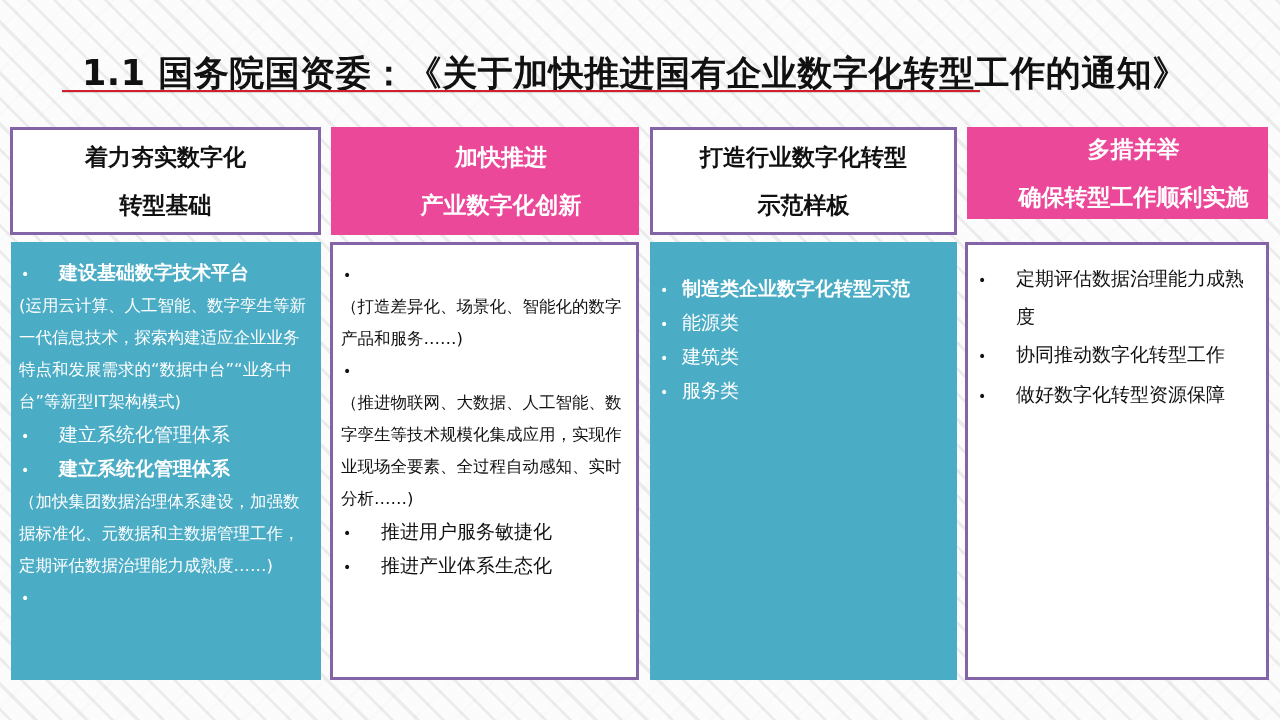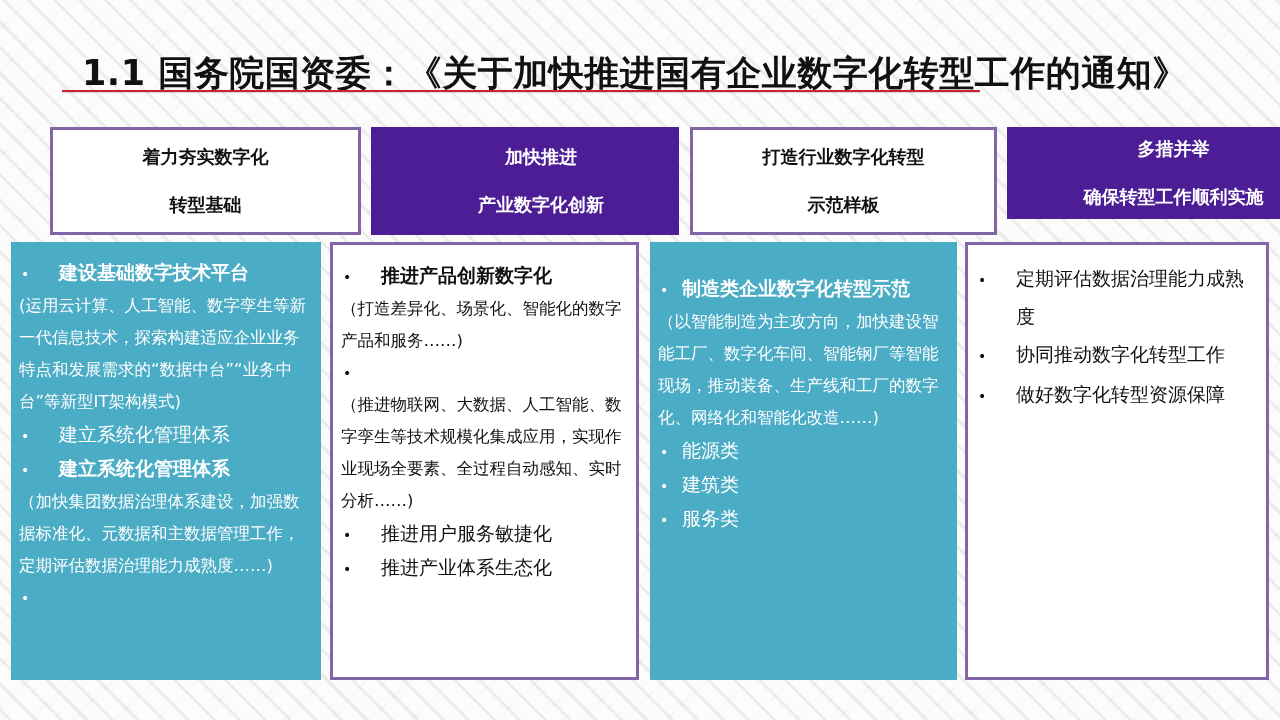--- a/index.html
+++ b/index.html
@@ -21,24 +21,24 @@
     position: absolute; left: 62px; top: 90px; width: 918px; height: 2px;
     background: #d0202b;
     box-shadow: 0 1px 1px rgba(0,0,0,0.15);
   }
   .box {
     position: absolute;
     display: flex; flex-direction: column;
   }
   .head {
     justify-content: center; align-items: center; 
-    font-weight: bold; font-size: 18px; line-height: 48px; margin-left: 40px;
+    font-weight: bold; font-size: 23px; line-height: 48px;
   }
   .head.white { background: #ffffff; border: 3px solid #8364a6; color: #111; }
-  .head.teal  { background: #4c1d95; color: #ffffff; padding-left: 32px; }
+  .head.teal  { background: #ec4899; color: #ffffff; padding-left: 32px; }
   .body { padding: 14px 8px 10px 8px; font-size: 17.5px; line-height: 32px; }
   .body.teal  { background: #4aacc5; color: #ffffff; }
   .body.white { background: #ffffff; border: 3px solid #8364a6; color: #111; }
   .item { display: flex; align-items: baseline; }
   .bullet { width: 40px; flex: none; padding-left: 2px; font-size: 14px; }
   .item.bold .label { font-weight: bold; font-size: 19px; }
   .item .label { font-size: 19px; }
   .note { font-size: 16.5px; line-height: 32px; }
   .c3 .bullet { width: 24px; }
 </style>
@@ -72,21 +72,20 @@
   </div>
 </div>
 
 <div class="box head teal" style="left:331px;top:127px;width:308px;height:108px;">
   <div>加快推进</div>
   <div>产业数字化创新</div>
 </div>
 <div class="box body white" style="left:330px;top:242px;width:309px;height:438px;">
   <div class="item bold">
     <span class="bullet">•</span>
-    <span class="label">推进产品创新数字化</span>
   </div>
   <div class="note">（打造差异化、场景化、智能化的数字产品和服务……)</div>
   <div class="item bold">
     <span class="bullet">•</span>
   </div>
   <div class="note">（推进物联网、大数据、人工智能、数字孪生等技术规模化集成应用，实现作业现场全要素、全过程自动感知、实时分析……)</div>
   <div class="item">
     <span class="bullet">•</span>
     <span class="label">推进用户服务敏捷化</span>
   </div>
@@ -98,21 +97,20 @@
 
 <div class="box head white" style="left:650px;top:127px;width:307px;height:108px;">
   <div>打造行业数字化转型</div>
   <div>示范样板</div>
 </div>
 <div class="box body teal c3" style="left:650px;top:242px;width:307px;height:438px;padding-top:30px;">
   <div class="item bold">
     <span class="bullet">•</span>
     <span class="label">制造类企业数字化转型示范</span>
   </div>
-  <div class="note">（以智能制造为主攻方向，加快建设智能工厂、数字化车间、智能钢厂等智能现场，推动装备、生产线和工厂的数字化、网络化和智能化改造……)</div>
   <div class="item">
     <span class="bullet">•</span>
     <span class="label">能源类</span>
   </div>
   <div class="item">
     <span class="bullet">•</span>
     <span class="label">建筑类</span>
   </div>
   <div class="item">
     <span class="bullet">•</span>

